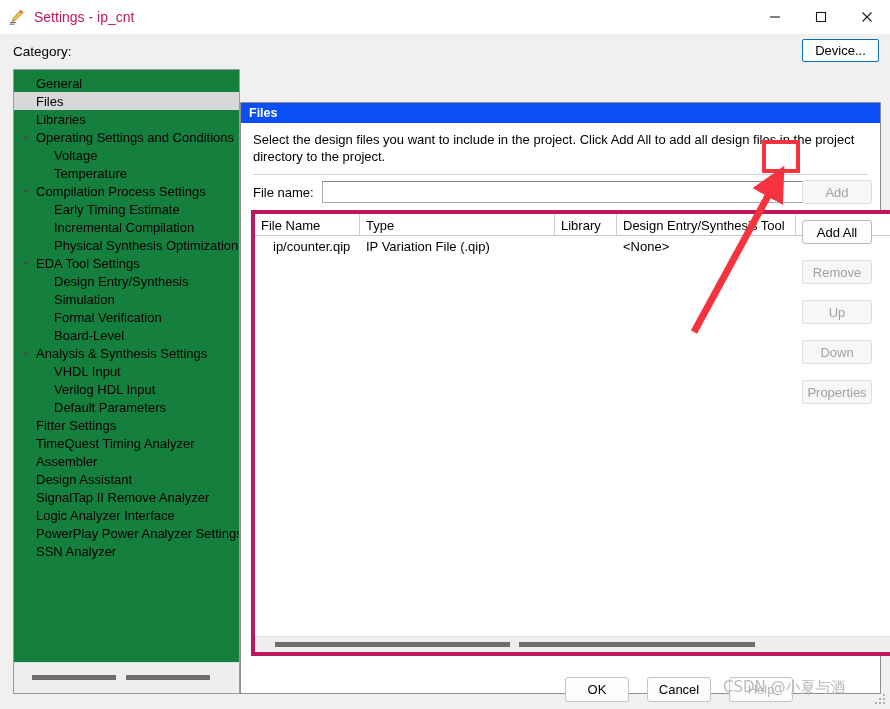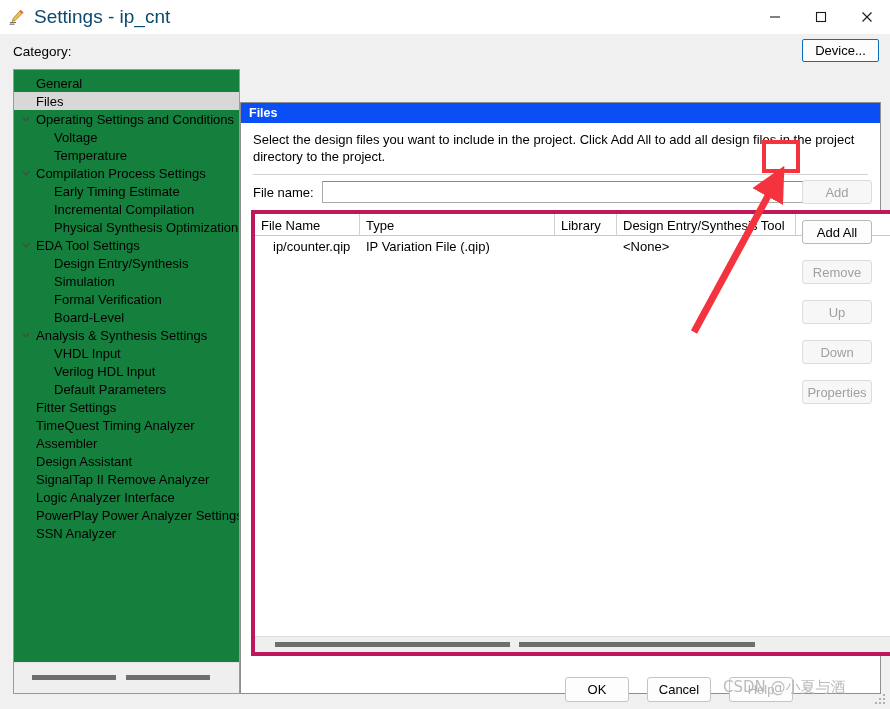--- a/index.html
+++ b/index.html
@@ -25,22 +25,22 @@
     background: #ffffff;
     display: flex; align-items: center;
   }
   #title-icon {
     width: 18px; height: 18px;
     margin-left: 8px; margin-right: 8px;
     position: relative;
     flex: none;
   }
   #title-text {
-    font-size: 19px;
-    color: #0c4a6e;
+    font-size: 14px;
+    color: #be185d;
     white-space: nowrap;
   }
   #win-buttons {
     position: absolute; right: 0; top: 0;
     height: 34px; display: flex;
   }
   .win-btn {
     width: 46px; height: 34px;
     display: flex; align-items: center; justify-content: center;
     font-size: 14px; color: #1a1a1a;
@@ -353,20 +353,23 @@
 
     <div id="device-btn">Device...</div>
 
     <div id="tree-panel">
       <div id="tree-inner">
           <div class="tree-item indent-0 nochev">
             <span class="tree-label">General</span>
           </div>
           <div class="tree-item indent-0 selected nochev">
             <span class="tree-label">Files</span>
+          </div>
+          <div class="tree-item indent-0 nochev">
+            <span class="tree-label">Libraries</span>
           </div>
           <div class="tree-item indent-0">
             <span class="tree-chev">
               <svg width="10" height="10" viewBox="0 0 10 10">
                 <path d="M2 3.5 L5 6.8 L8 3.5" fill="none" stroke="#4a4a4a" stroke-width="1.3"></path>
               </svg>
             </span>
             <span class="tree-label">Operating Settings and Conditions</span>
           </div>
           <div class="tree-item indent-1">

